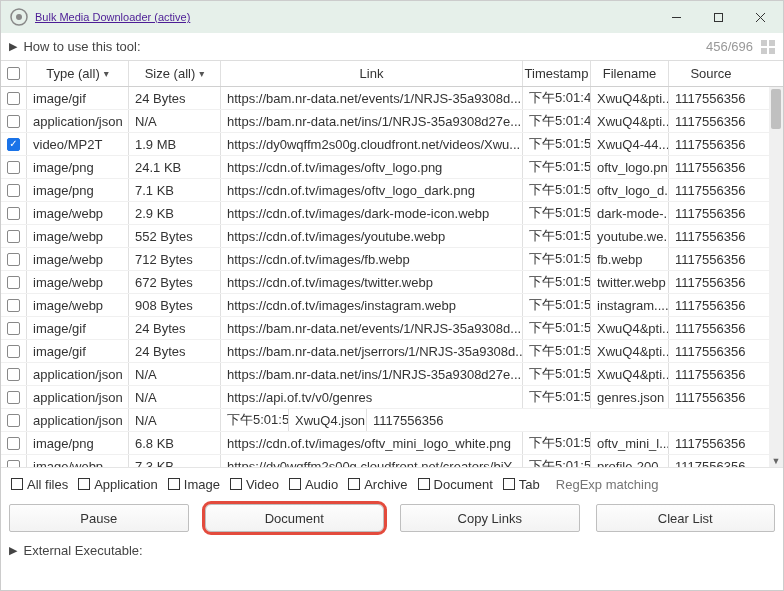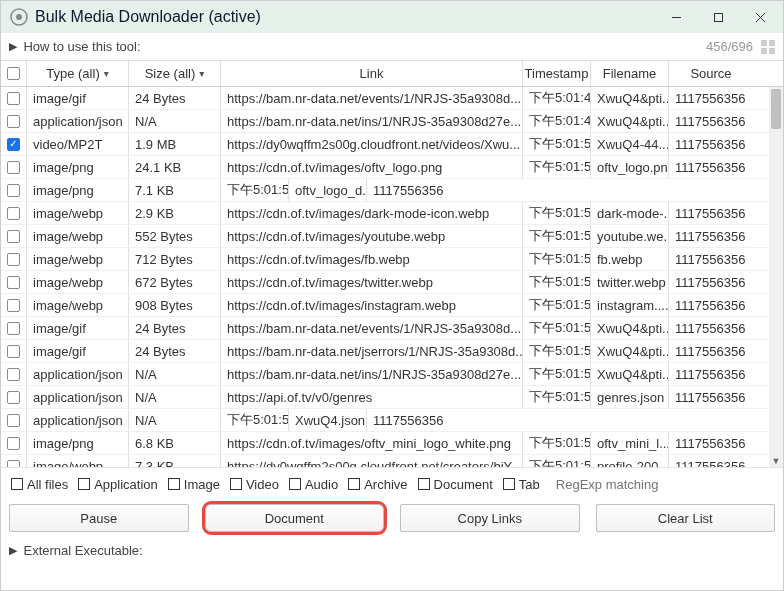--- a/index.html
+++ b/index.html
@@ -1,20 +1,20 @@
 <!DOCTYPE html>
 <html><head>
 <meta charset="utf-8">
 <style>
   * { box-sizing: border-box; margin: 0; padding: 0; font-family: "Segoe UI", Arial, sans-serif; font-size: 13px; }
   body { width: 784px; height: 591px; overflow: hidden; background: #fff; border: 1px solid #ccc; }
 
   .titlebar { height: 32px; background: #e6f0ea; display: flex; align-items: center; padding: 0 2px; }
   .titlebar .app-icon { width: 20px; height: 20px; margin: 0 6px; display: flex; align-items: center; justify-content: center; }
-  .titlebar .title { flex: 1; font-size: 16px; color: #0f172a; }
+  .titlebar .title { flex: 1; font-size: 11px; color: #4c1d95; text-decoration: underline; }
   .winbtn { width: 42px; height: 30px; display: flex; align-items: center; justify-content: center; color: #333; }
   .winbtn svg { width: 11px; height: 11px; }
 
   .howto-bar { height: 28px; display: flex; align-items: center; border-bottom: 1px solid #ddd; padding: 0 8px; color: #444; }
   .howto-bar .arrow { margin-right: 6px; font-size: 11px; }
   .howto-bar .spacer { flex: 1; }
   .howto-bar .counter { color: #999; margin-right: 8px; }
   .howto-bar .gridico { display: flex; flex-wrap: wrap; width: 14px; height: 14px; gap: 2px; }
   .howto-bar .gridico span { width: 6px; height: 6px; background: #ccc; }
 
@@ -169,20 +169,21 @@
         <div class="td col-ts">下午5:01:57</div>
         <div class="td col-fn">oftv_logo.png</div>
         <div class="td col-src">1117556356</div>
       </div>
       <div class="tr">
         <div class="td col-chk">
           <div class="chk-box"></div>
         </div>
         <div class="td col-type">image/png</div>
         <div class="td col-size">7.1 KB</div>
+        <div class="td col-link">https://cdn.of.tv/images/oftv_logo_dark.png</div>
         <div class="td col-ts">下午5:01:57</div>
         <div class="td col-fn">oftv_logo_d...</div>
         <div class="td col-src">1117556356</div>
       </div>
       <div class="tr">
         <div class="td col-chk">
           <div class="chk-box"></div>
         </div>
         <div class="td col-type">image/webp</div>
         <div class="td col-size">2.9 KB</div>

